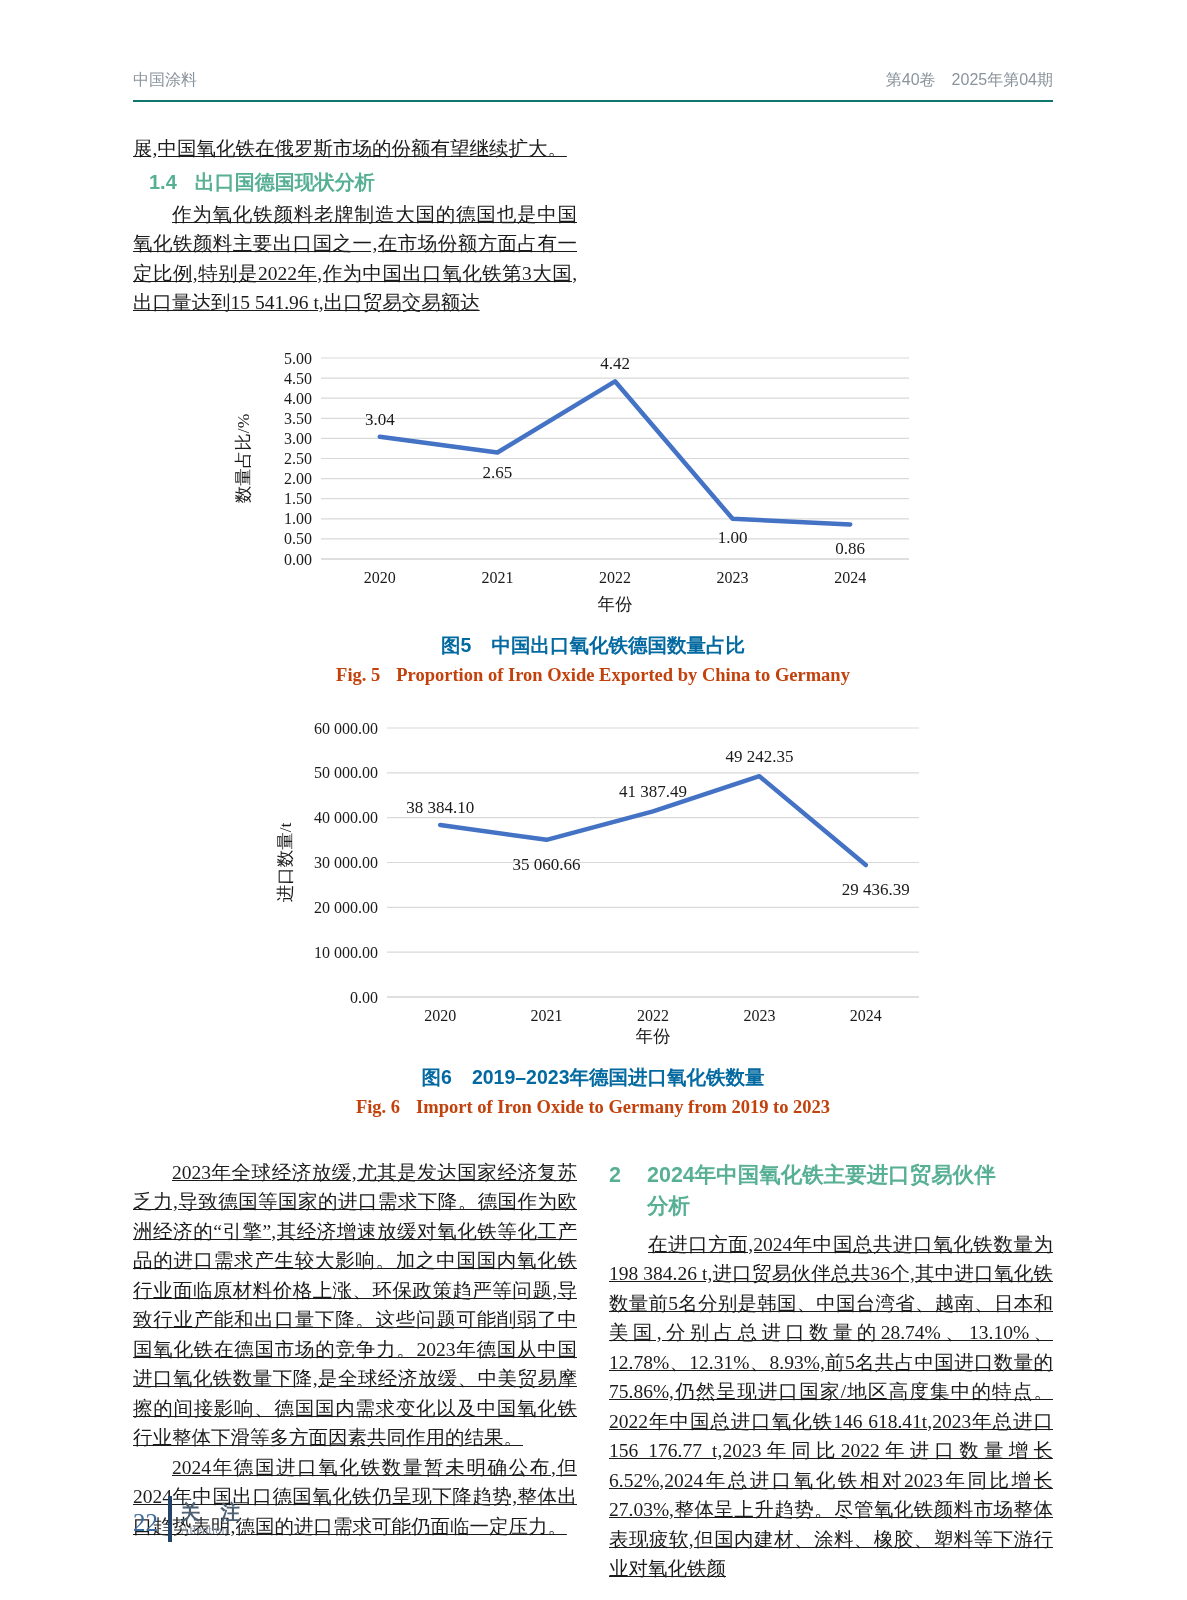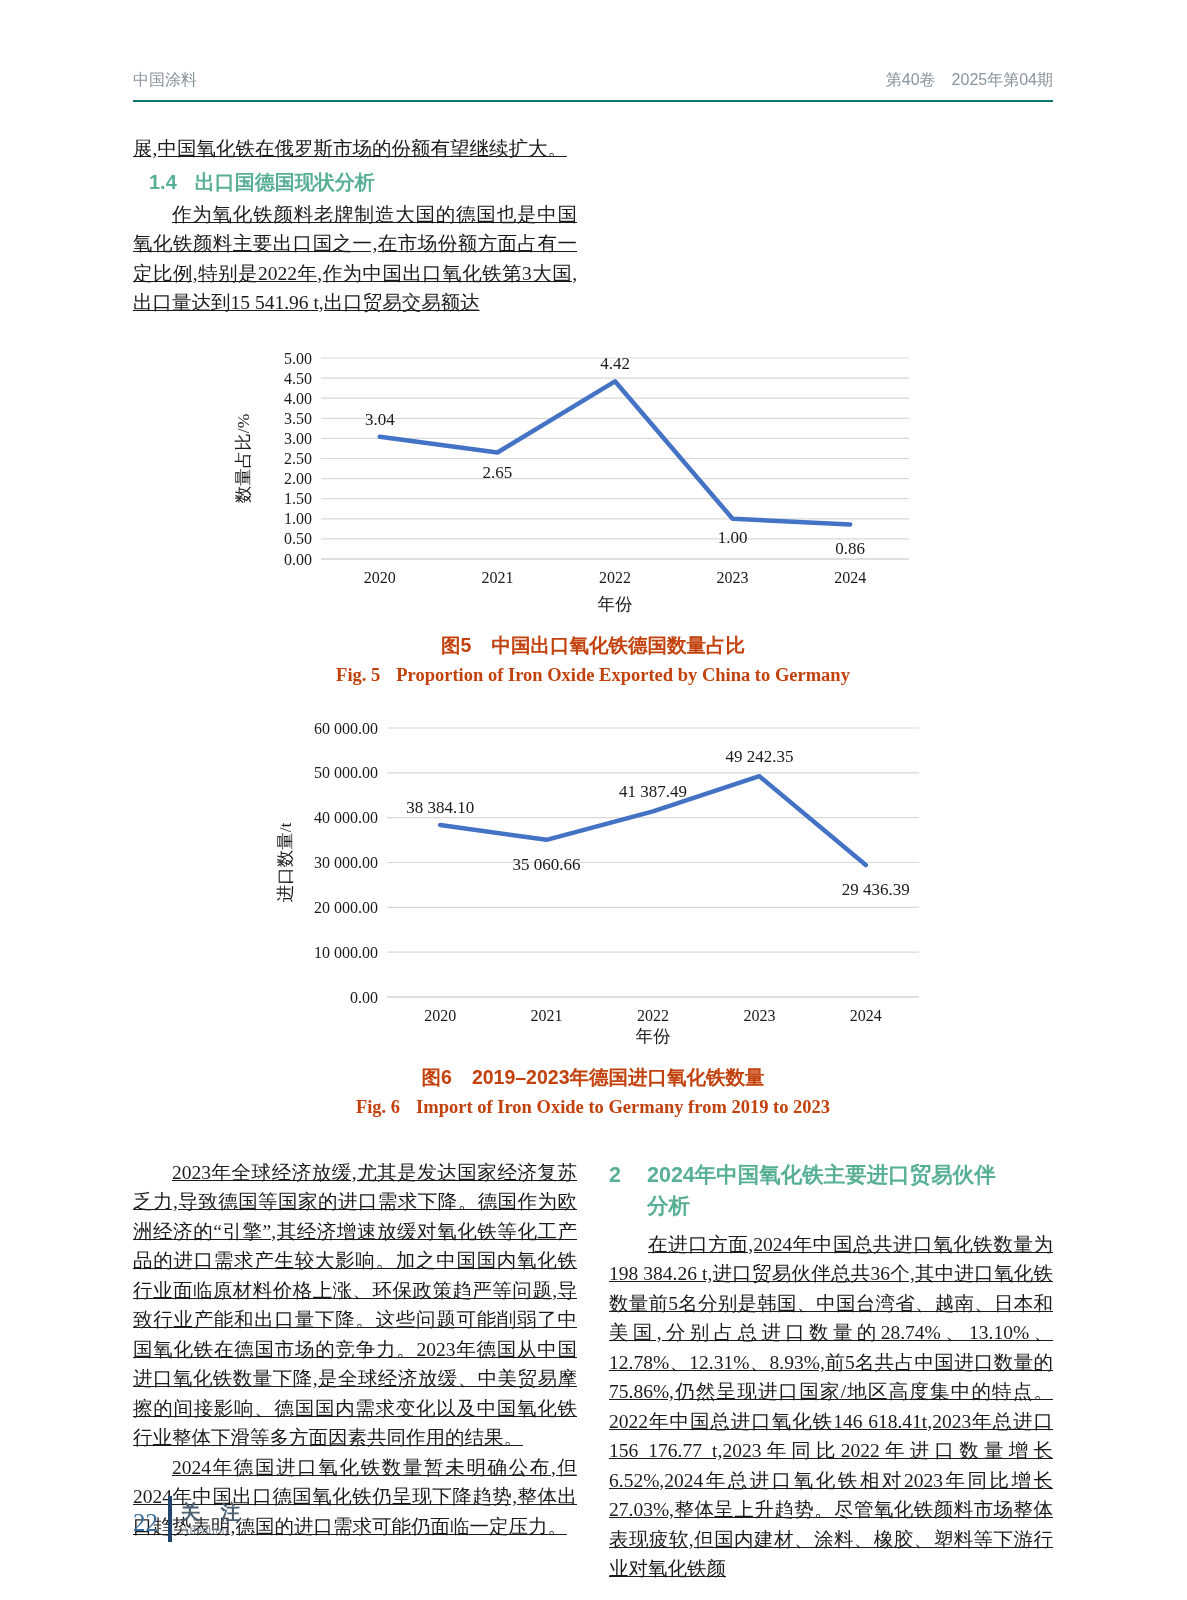--- a/index.html
+++ b/index.html
@@ -36,21 +36,21 @@
   
   .figs{margin-top:26px;}
   .chart-wrap5{margin-left:96px;}
   .chart-wrap6{margin-left:136px;margin-top:26px;}
   svg text{font-family:"Liberation Serif","DejaVu Serif",serif;fill:#1a1a1a;}
   svg .tick{font-size:16px;}
   svg .dlabel{font-size:17px;}
   svg .alabel{font-size:17.5px;}
 
   .cap-cn{font-family:"Liberation Sans","DejaVu Sans",sans-serif;font-weight:bold;
-          font-size:19.5px;text-align:center;margin-top:12px;color:#c2410c;}
+          font-size:19.5px;text-align:center;margin-top:12px;color:#0369a1;}
   .cap-en{font-weight:bold;font-size:18.5px;text-align:center;margin-top:6px;color:#c2410c;}
   .cap-gap{margin-left:20px;}
   .cap-gap-en{margin-left:16px;}
 
   
   .ftr{position:absolute;left:133px;top:1496px;display:flex;align-items:center;}
   .ftr .pgnum{font-size:25px;color:#3a6a99;margin-right:10px;padding-top:8px;}
   .ftr .bar{width:3.5px;height:46px;background:#24436b;margin-right:9px;}
   .ftr .sec{display:flex;flex-direction:column;justify-content:center;}
   .ftr .sec-cn{font-family:"Liberation Sans","DejaVu Sans",sans-serif;font-weight:bold;

